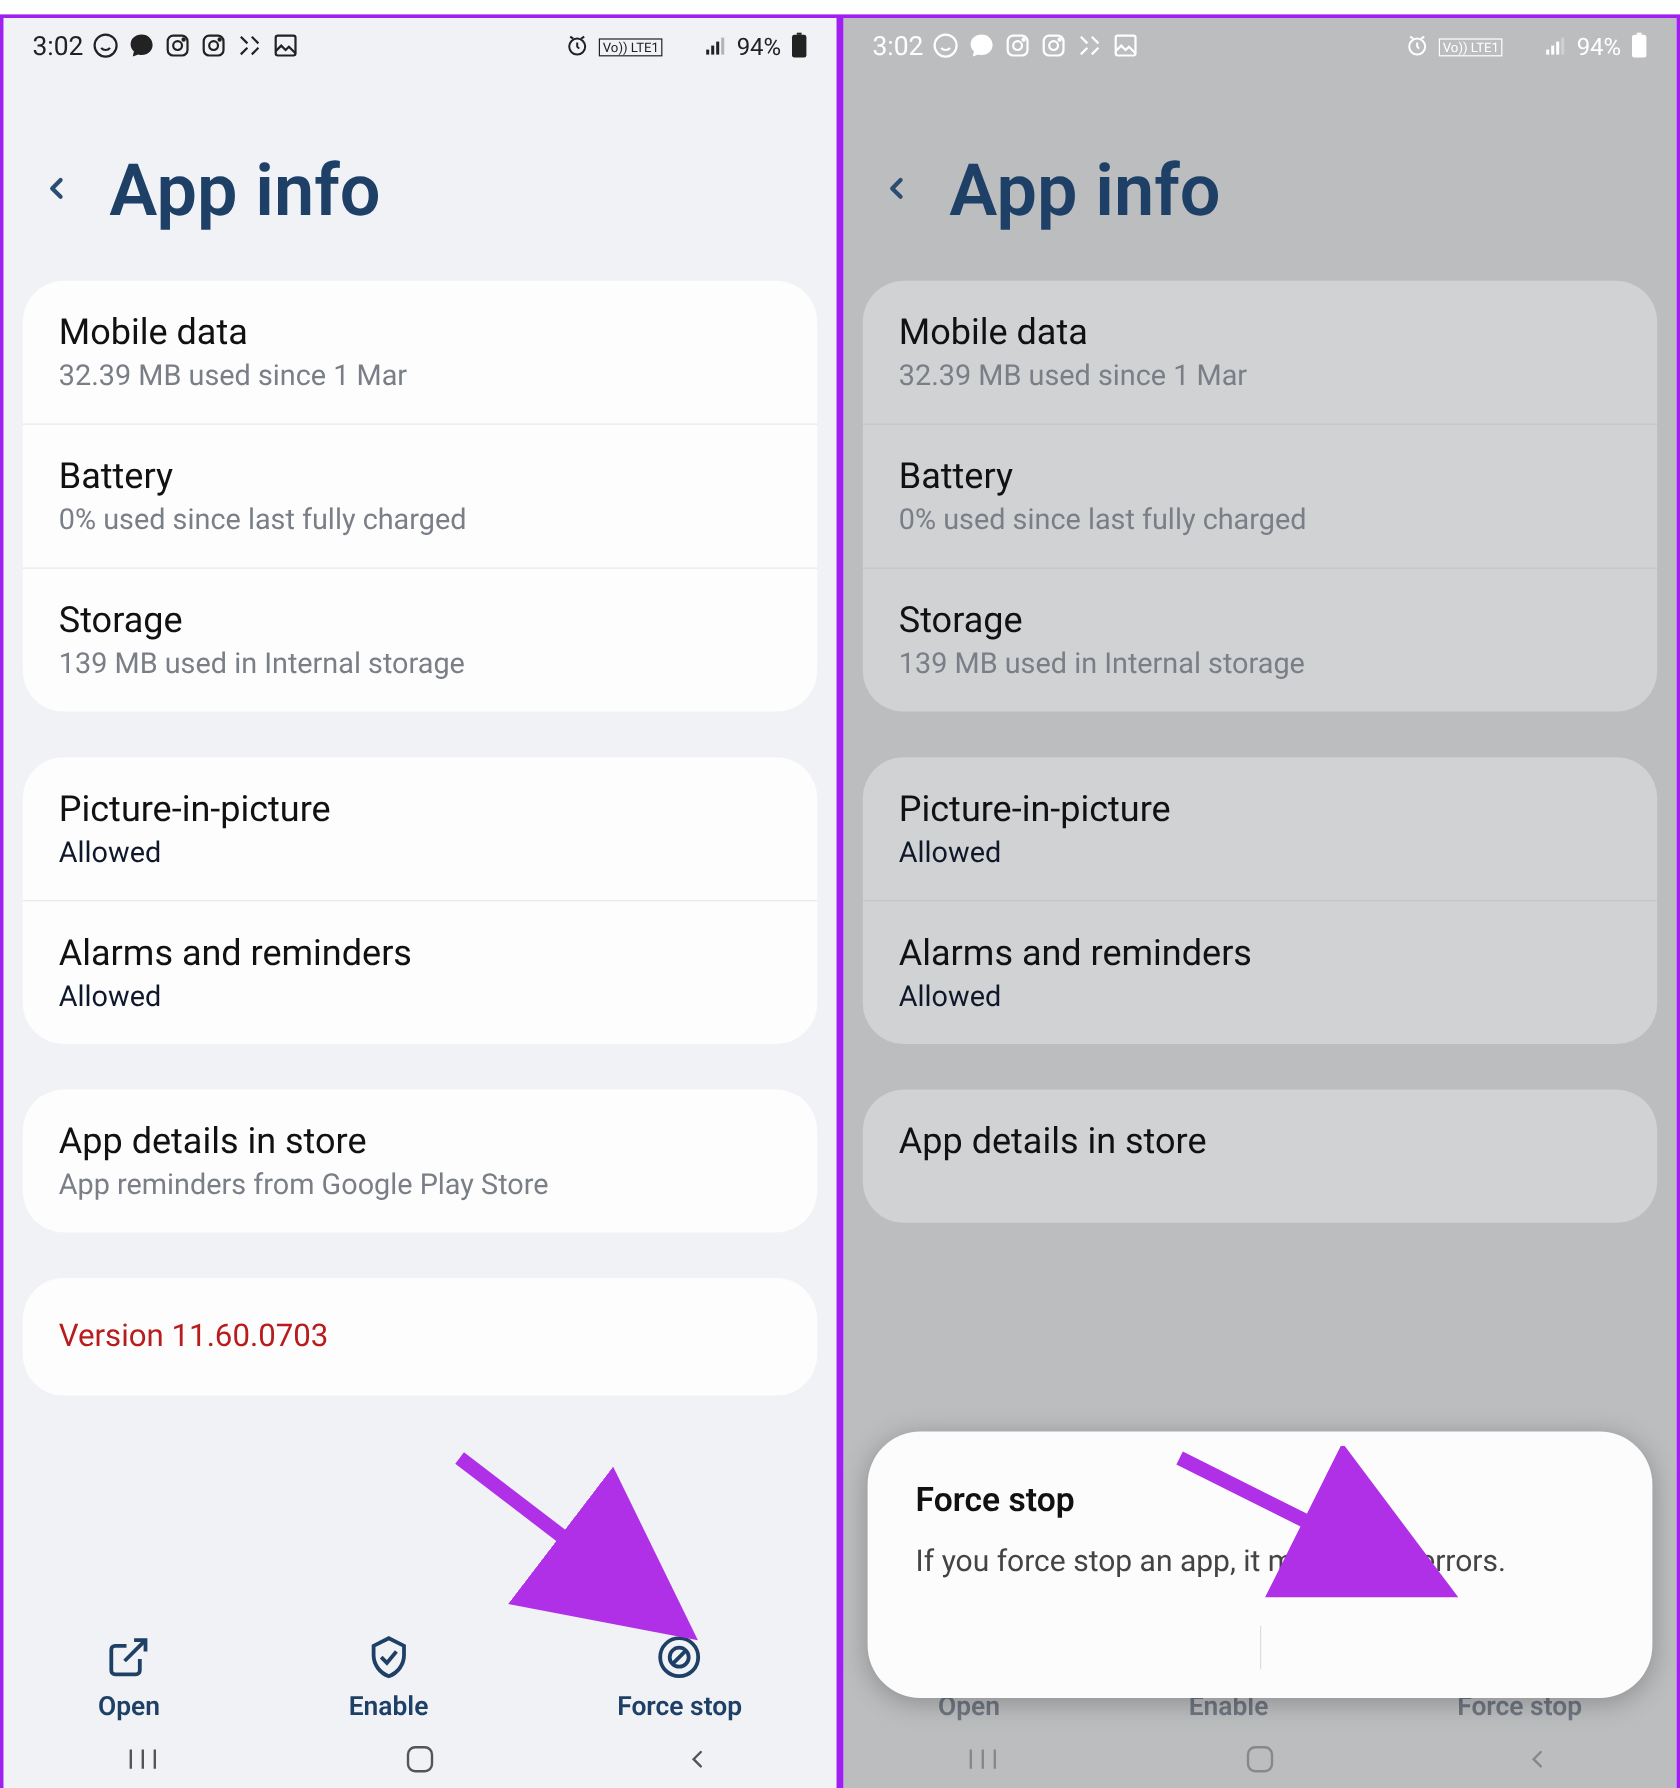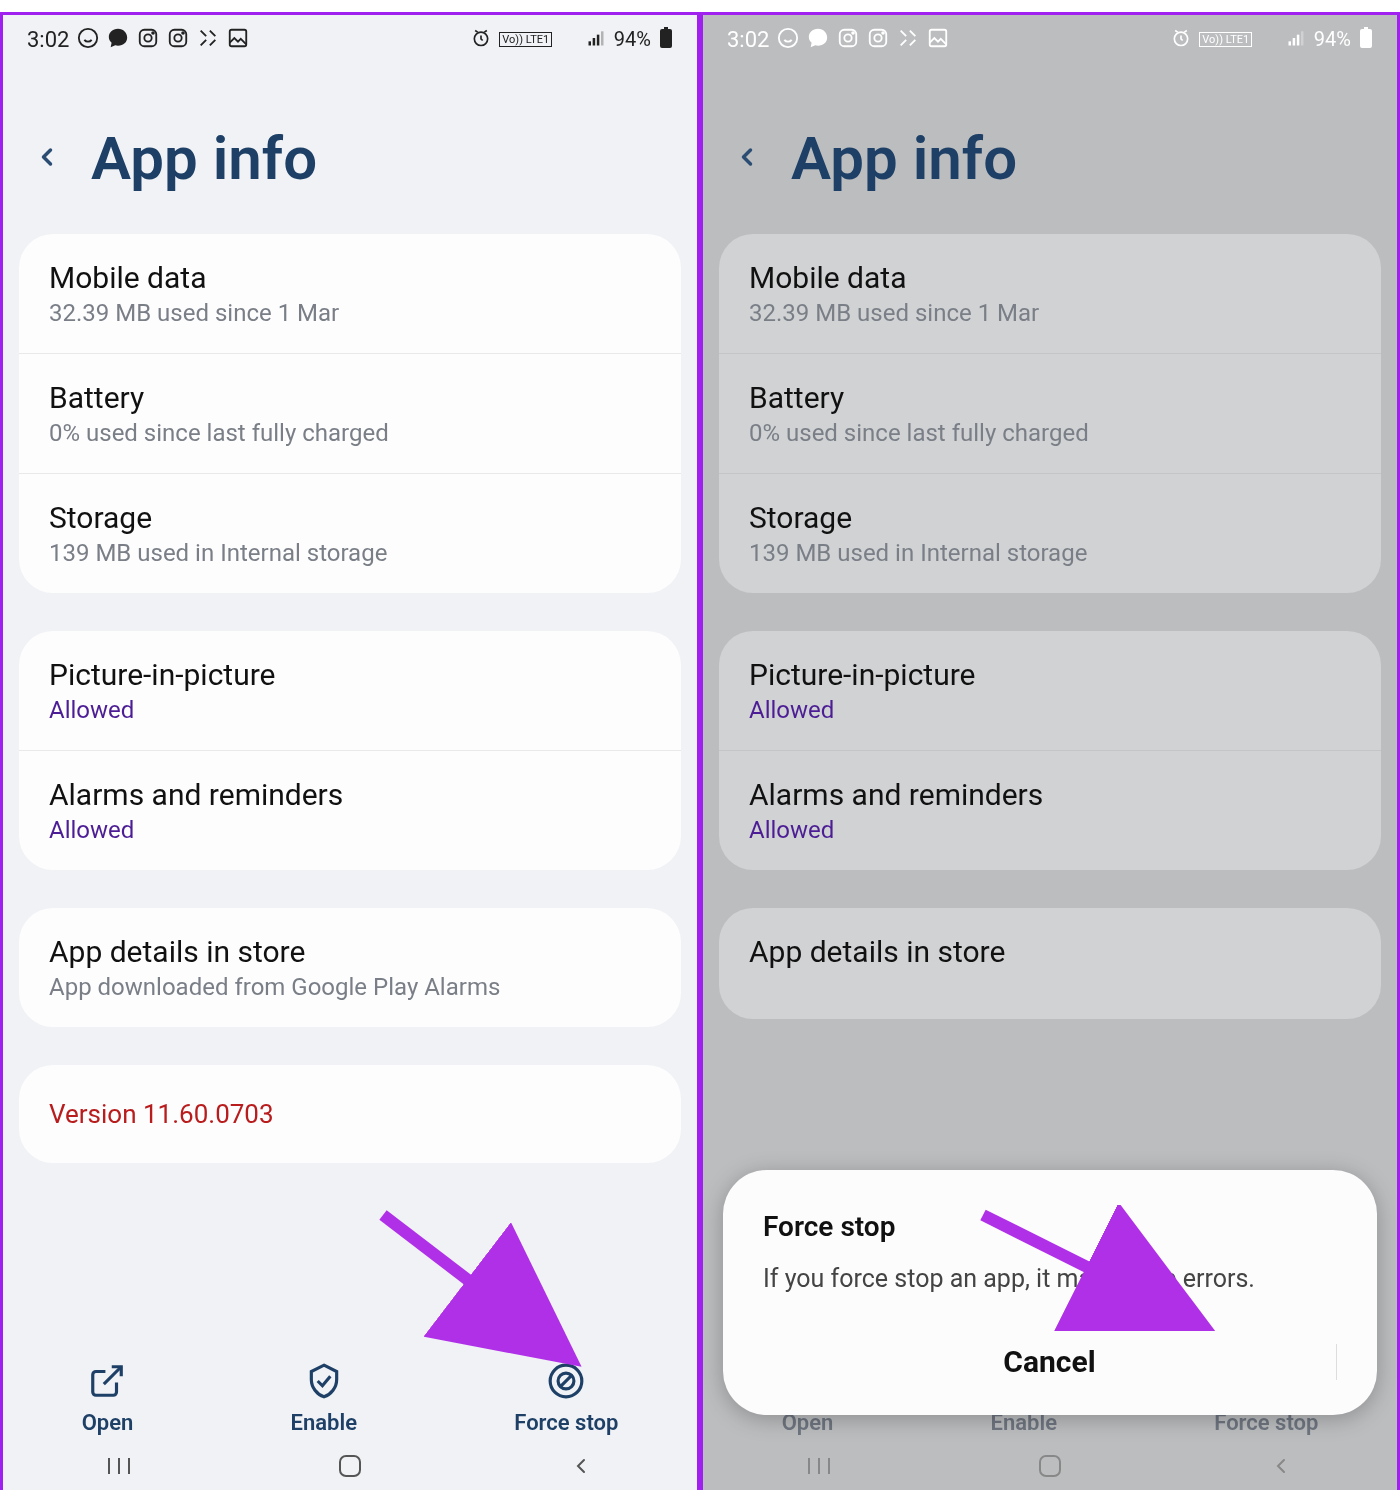--- a/index.html
+++ b/index.html
@@ -87,21 +87,21 @@
   .row .title {
     font-size: 30px;
     color: #111;
     margin-bottom: 4px;
   }
   .row .sub {
     font-size: 24px;
     color: #7a7f87;
   }
   .row .sub.link {
-    color: #4c1d95;
+    color: #0f172a;
   }
   .version {
     font-size: 26px;
     color: #b91c1c;
     padding: 34px 30px;
   }
   
   .actionbar {
     position: absolute;
     bottom: 64px;
@@ -282,21 +282,21 @@
       </div>
       <div class="row">
         <div class="title">Alarms and reminders</div>
         <div class="sub link">Allowed</div>
       </div>
     </div>
 
     <div class="card">
       <div class="row">
         <div class="title">App details in store</div>
-        <div class="sub">App downloaded from Google Play Alarms</div>
+        <div class="sub">App reminders from Google Play Store</div>
       </div>
     </div>
 
     <div class="card">
       <div class="version">Version 11.60.0703</div>
     </div>
 
     <div class="actionbar">
       <div class="action">
         <svg viewBox="0 0 24 24" fill="none" stroke="currentColor" stroke-width="2">
@@ -494,21 +494,20 @@
         <svg width="24" height="24" viewBox="0 0 24 24" fill="none" stroke="currentColor" stroke-width="2" stroke-linecap="round">
             <polyline points="15 18 9 12 15 6"></polyline>
           </svg>
       </div>
     </div>
 
     <div class="dialog">
       <h2>Force stop</h2>
       <p>If you force stop an app, it may cause errors.</p>
       <div class="dialog-actions">
-        <div class="dlgbtn">Cancel</div>
         <div class="sep"></div>
       </div>
     </div>
 
     <svg class="arrow" style="left:270px; top:1190px;" width="260" height="160">
       <defs>
           <marker id="ah2" markerWidth="12" markerHeight="12" refX="9" refY="6" orient="auto">
             <path d="M0,0 L12,6 L0,12 z" fill="#b030e8"></path>
           </marker>
         </defs>

